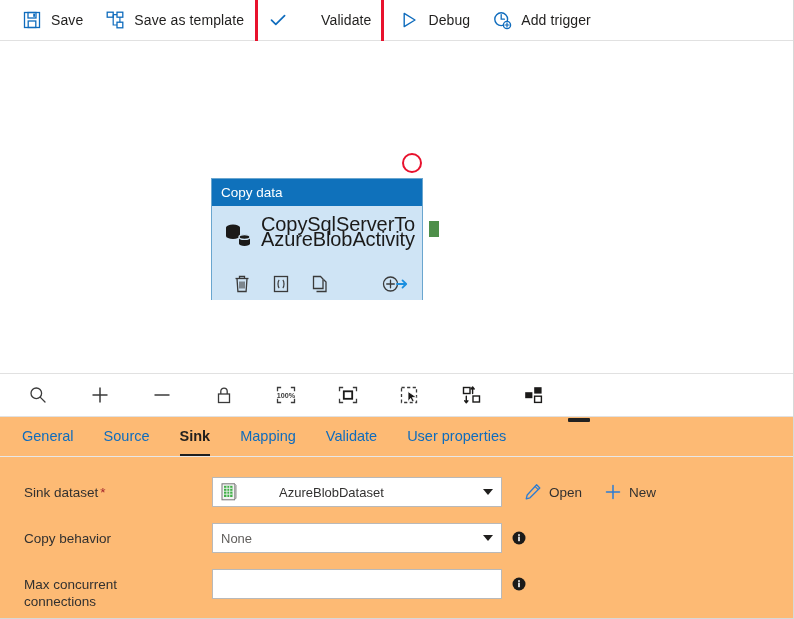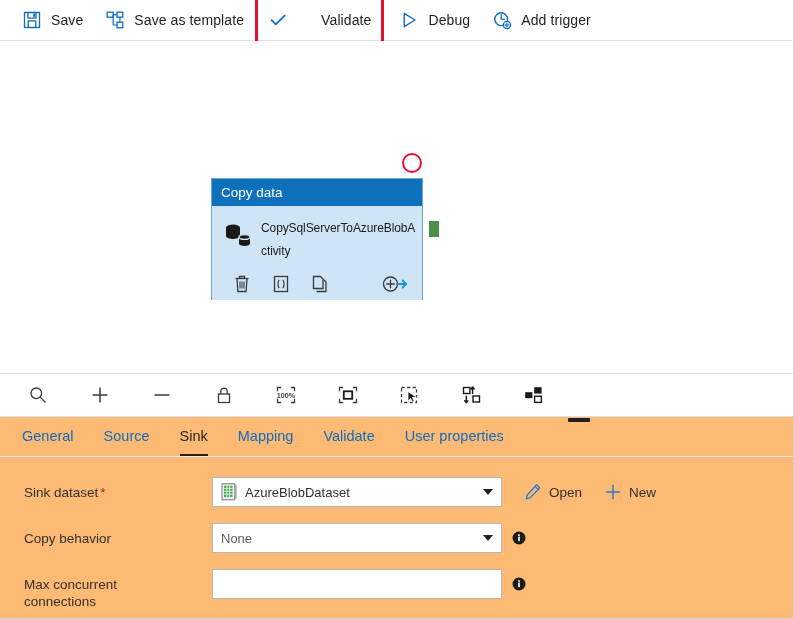--- a/index.html
+++ b/index.html
@@ -116,23 +116,23 @@
     padding: 11px 6px 0 10px;
   }
   .node-icon {
     width: 34px;
     height: 32px;
     flex: 0 0 auto;
     margin-right: 5px;
     margin-top: 2px;
   }
   .node-title {
-    font-size: 12px;
+    font-size: 20px;
     color: #1b1a19;
-    line-height: 23px;
+    line-height: 15px;
     word-break: break-word;
     letter-spacing: -0.1px;
   }
   .node-actions {
     position: absolute;
     left: 0;
     bottom: 5px;
     width: 100%;
     display: flex;
     align-items: center;
@@ -230,21 +230,21 @@
     color: #0f6cbd;
     margin-right: 30px;
     cursor: pointer;
     height: 39px;
     line-height: 38px;
     box-sizing: border-box;
     white-space: nowrap;
   }
   .tab.active {
     color: #201f1e;
-    font-weight: normal;
+    font-weight: bold;
     border-bottom: 2px solid #201f1e;
   }
 
   .form {
     padding-top: 20px;
   }
   .field-row {
     display: flex;
     align-items: flex-start;
     min-height: 34px;
@@ -272,20 +272,21 @@
     width: 290px;
     height: 30px;
     border: 1px solid #b9b9b9;
     box-sizing: border-box;
     background: #ffffff;
     display: flex;
     align-items: center;
     padding: 0 8px 0 8px;
     position: relative;
     cursor: pointer;
+    gap: 34px;
   }
   .combo .ds-icon {
     width: 16px;
     height: 18px;
     margin-right: 8px;
     flex: 0 0 auto;
   }
   .combo .combo-text {
     font-size: 13px;
     color: #323130;

